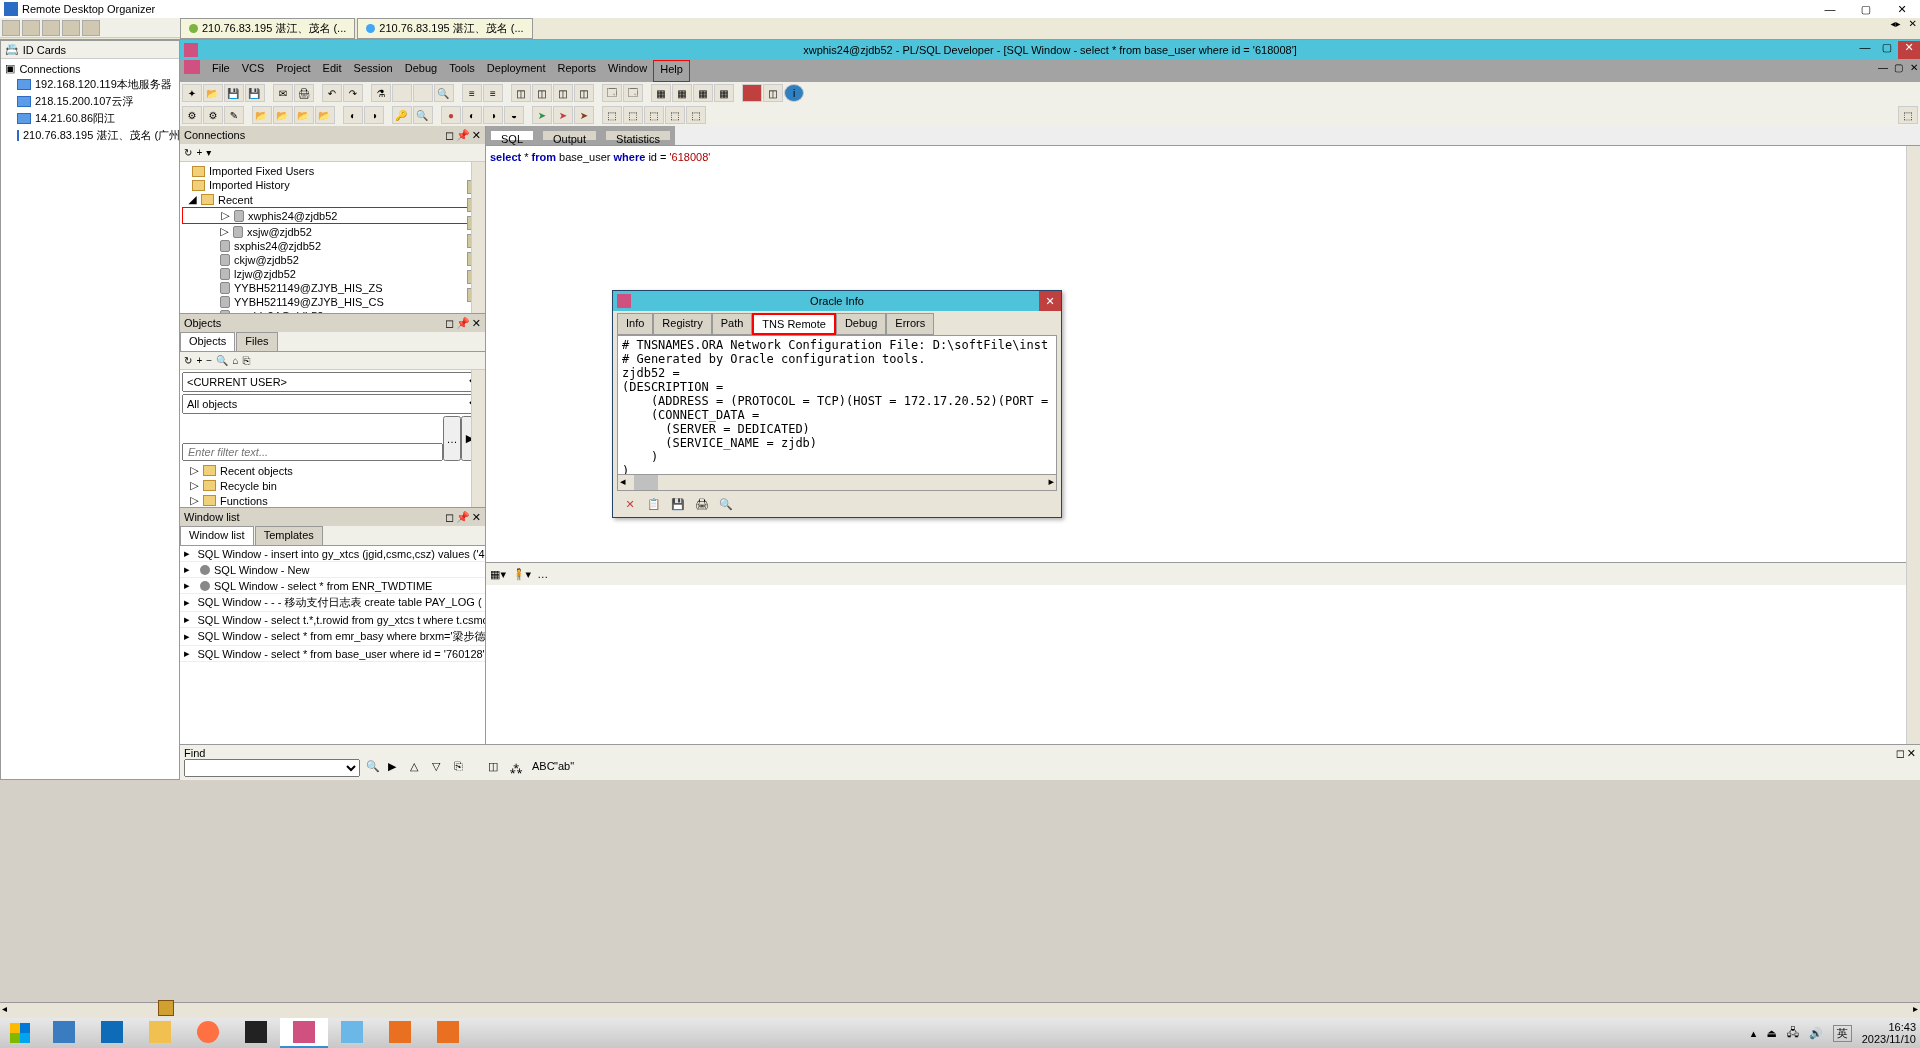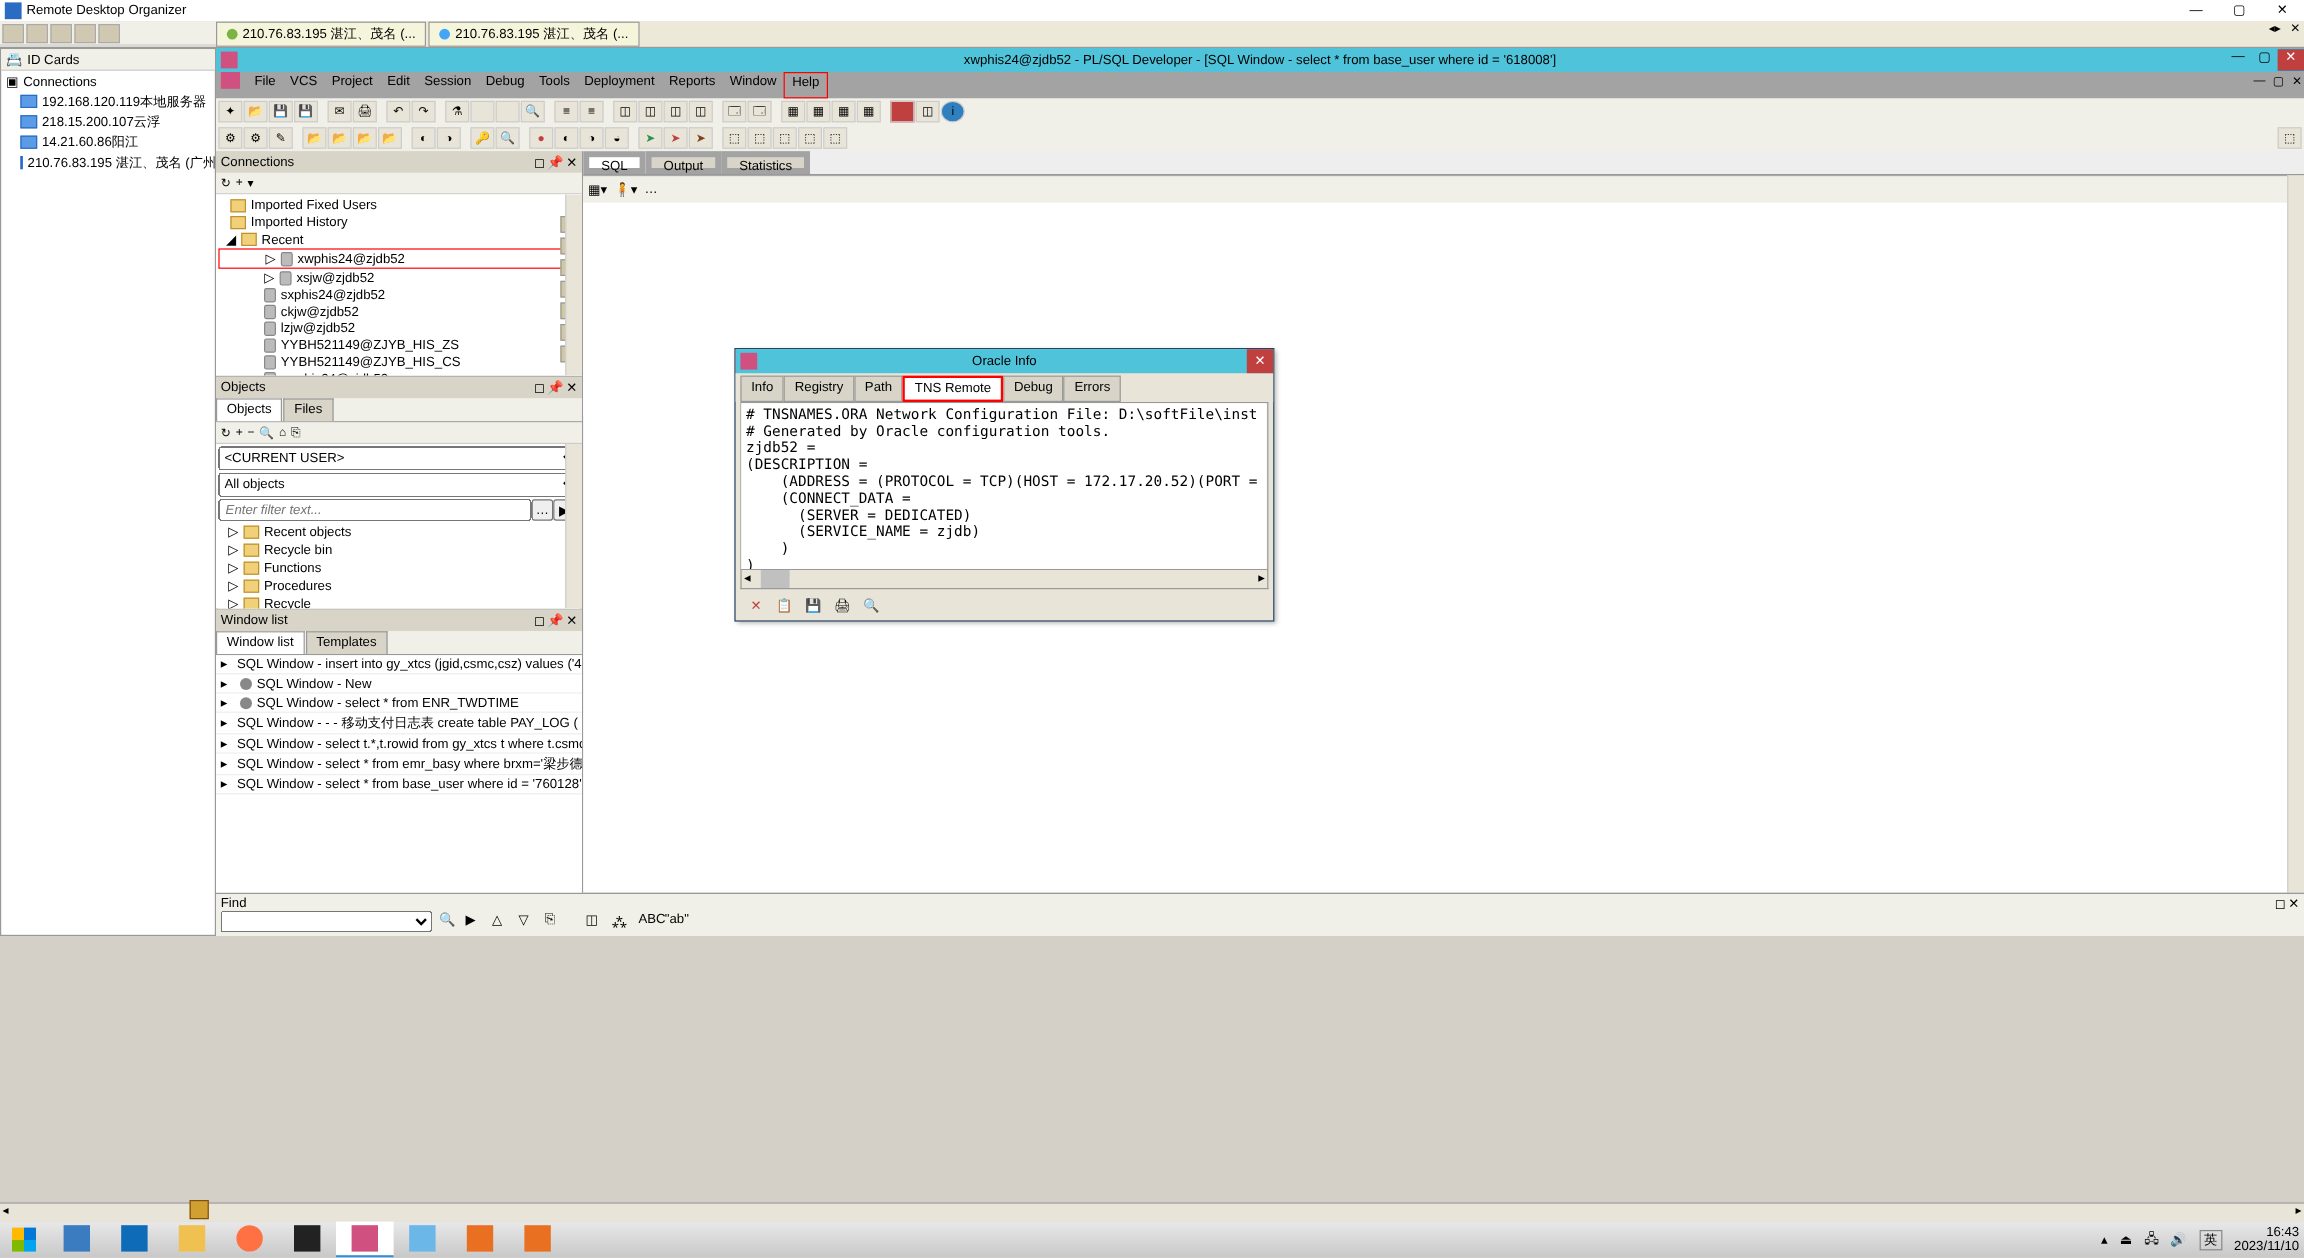--- a/index.html
+++ b/index.html
@@ -63,21 +63,21 @@
     .tree2 .item { display: flex; align-items: center; padding: 1px 0 1px 24px; gap: 4px; font-size: 11px; }
     .tree2 .item .exp { width: 9px; text-align: center; }
     .tree2 .item .folder { width: 13px; height: 11px; background: #f0d078; border: 1px solid #c09030; }
     .tree2 .item .db { width: 10px; height: 12px; background: #bbb; border-radius: 2px; border: 1px solid #888; }
     .tree2 .item.l2 { padding-left: 38px; }
     .tree2 .item.red-box { border: 1px solid red; }
     .right-icons { position: absolute; right: 2px; top: 18px; width: 16px; display: flex; flex-direction: column; gap: 4px;}
     .right-icons div { width: 14px; height: 14px; background: #d0c8a0; border: 1px solid #999; }
     
     .obj-dropdowns select { width: 100%; height: 20px; font-size: 11px; margin-bottom: 2px; }
-    .obj-dropdowns input { width: calc(100% - 40px); height: 18px; font-size: 11px; font-style: italic; padding:0 4px; color: #888;}
+    .obj-dropdowns input { width: calc(100% - 40px); height: 18px; font-size: 11px; font-style: italic; padding:0 4px; color: #888; margin-top: 27px;}
     
     
     .winlist-item { display: flex; align-items: center; padding: 1px 4px; gap: 4px; font-size: 11px; white-space: nowrap; overflow: hidden; border-bottom: 1px solid #eee; }
     .winlist-item .arrow { width: 12px; }
     .winlist-item .dot { width: 10px; height: 10px; background: #888; border-radius: 50%; }
     
     
     .plsql-main { position: absolute; left: 306px; top: 86px; right: 0; bottom: 18px; background: #fff; display: flex; flex-direction: column; }
     .editor-tabs { height: 20px; display: flex; background: #eee; border-bottom: 1px solid #999; }
     .editor-tabs span { padding: 2px 10px; border: 5px solid #a3a3a3; background: #fff; font-size: 11px;}
@@ -501,20 +501,27 @@
       </div>
     </div>
   </div>
 
   <div class="plsql-main">
     <div class="editor-tabs">
       <span>SQL</span>
       <span class="inactive">Output</span>
       <span class="inactive">Statistics</span>
     </div>
+    <div class="editor-area">
+      <span class="sql"><span class="kw">select</span><span> * </span><span class="kw">from</span><span> base_user </span><span class="kw">where</span><span> id = </span><span class="str">'618008'</span></span>
+      <div class="markers">
+          <div></div>
+          <div></div>
+        </div>
+    </div>
     <div class="grid-area">
       <div class="grid-toolbar">
         <span>▦▾</span>
         <span>🧍▾</span>
         <span>…</span>
       </div>
       <div class="grid-body"></div>
     </div>
     <div style="position:absolute;right:0;top:20px;bottom:0;width:14px;background:#e8e4d8;border-left:1px solid #ccc;"></div>
   </div>

